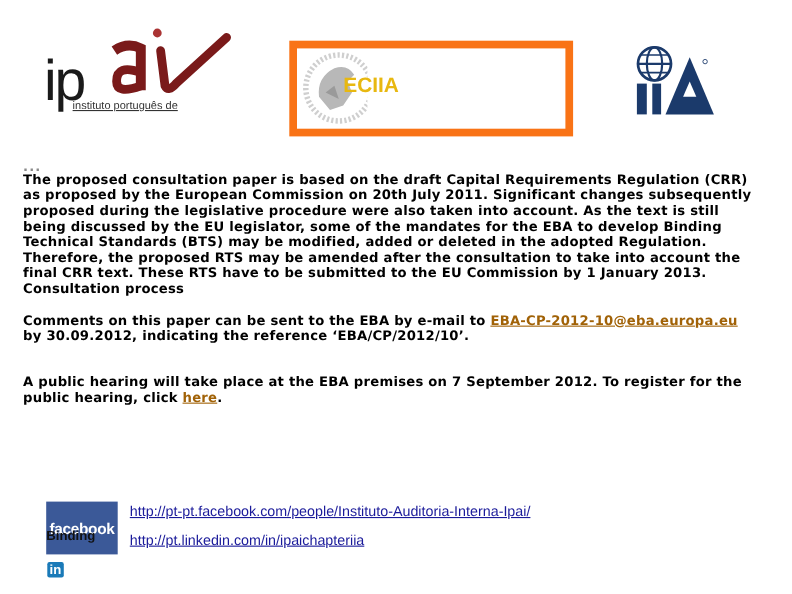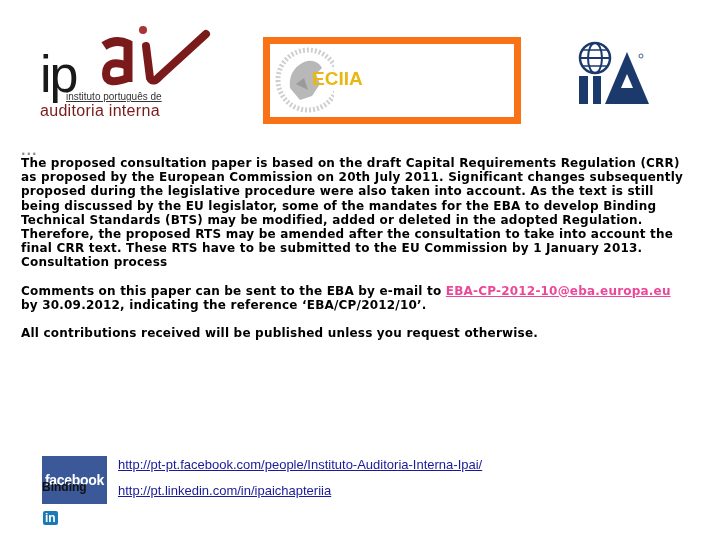--- a/index.html
+++ b/index.html
@@ -9,40 +9,39 @@
   .ipai-small { position:absolute; left:28px; top:67px; font-family:"Liberation Sans", sans-serif; font-size:10px; color:#333;text-decoration:underline; }
   .ipai-big { position:absolute; left:2px; top:78px; font-family:"Liberation Sans", sans-serif; font-size:16px; color:#7a1a1a; letter-spacing:0.3px; }
   .ipai-svg { position:absolute; left:60px; top:0; }
   .logo-eciia { position:absolute; left:263px; top:37px; width:244px; height:73px; border:7px solid #f97316; background:#fff; }
   .eciia-text { position:absolute; left:42px; top:24px; font-family:"Liberation Sans", sans-serif; font-weight:bold; font-size:19px; color:#e8b810; letter-spacing:0px; }
   .logo-iia { position:absolute; left:575px; top:40px; width:80px; height:66px; }
   .content { position:absolute; left:21px; top:146px; width:670px; font-family:"DejaVu Sans", sans-serif; font-size:12px; line-height:14.2px; font-weight:bold; letter-spacing:0.2px; }
   .ellipsis { color:#8a8a8a; font-size:12px; line-height:10px; letter-spacing:1px; }
   .p { margin:0; }
   .gap { height:14px; }
-  a.lnk { color:#ec4899; text-decoration:underline;margin-top:24px; }
+  a.lnk { color:#a16207; text-decoration:underline;margin-top:24px; }
   .social { position:absolute; left:42px; font-family:"Liberation Sans", sans-serif; font-size:12px; }
   .fb-badge { position:absolute; left:0; top:0; background:#3b5998; color:#fff; font-family:"Liberation Sans", sans-serif; font-weight:bold; font-size:14px; padding:16px 3px; height:16px; line-height:16px; letter-spacing:-0.3px; }
   .li-badge { position:absolute; left:0; top:0; font-family:"Liberation Sans", sans-serif; font-weight:bold; font-size:12px; color:#111; height:16px; line-height:16px; }
   .li-in { display:inline-block; background:#1a7ab8; color:#fff; padding:0 2px; margin-left:1px; border-radius:2px; line-height:14px;margin-top:16px; }
   .social-link { position:absolute; color:#1a1a9a; text-decoration:underline; font-family:"Liberation Sans", sans-serif; font-size:13px; white-space:nowrap; }
 </style>
 </head>
 <body>
 
 <div class="logo-ipai">
   <span class="ipai-ip">ip</span>
   <svg class="ipai-svg" width="120" height="70" viewBox="0 0 120 70">
     <path d="M6 22 Q18 14 30 20 L30 58" stroke="#7a1a1a" stroke-width="9" fill="none"></path>
     <path d="M30 42 Q8 34 8 50 Q8 62 30 54" stroke="#7a1a1a" stroke-width="8" fill="none"></path>
     <path d="M48 22 L52 54 Q55 60 62 52 L108 10" stroke="#7a1a1a" stroke-width="8" fill="none" stroke-linecap="round"></path>
     <circle cx="45" cy="6" r="4" fill="#a33"></circle>
   </svg>
   <span class="ipai-small">instituto português de</span>
-  <span class="ipai-big">auditoria interna</span>
 </div>
 
 <div class="logo-eciia">
   <svg width="60" height="73" viewBox="0 0 60 73" style="position:absolute;left:4px;top:0">
     <circle cx="34" cy="36" r="30" fill="none" stroke="#cfcfcf" stroke-width="5" stroke-dasharray="2 2"></circle>
     <path d="M16 44 Q14 26 30 18 Q42 14 48 24 L42 30 L46 40 L38 52 L26 56 Z" fill="#b8b8b8"></path>
     <path d="M22 40 L30 34 L34 46 Z" fill="#9a9a9a"></path>
   </svg>
   <span class="eciia-text">ECIIA</span>
 </div>
@@ -64,22 +63,24 @@
 
 <div class="content">
   <div class="ellipsis">...</div>
   <div class="p">The proposed consultation paper is based on the draft Capital Requirements Regulation (CRR) as proposed by the European Commission on 20th July 2011. Significant changes subsequently proposed during the legislative procedure were also taken into account. As the text is still being discussed by the EU legislator, some of the mandates for the EBA to develop Binding Technical Standards (BTS) may be modified, added or deleted in the adopted Regulation. Therefore, the proposed RTS may be amended after the consultation to take into account the final CRR text. These RTS have to be submitted to the EU Commission by 1 January 2013.</div>
   <div class="p">Consultation process</div>
   <div class="gap"></div>
   <div class="p">
     <span>Comments on this paper can be sent to the EBA by e-mail to </span><a class="lnk">EBA-CP-2012-10@eba.europa.eu</a><span> by 30.09.2012, indicating the reference ‘EBA/CP/2012/10’.</span>
   </div>
   <div class="gap"></div>
-  <div class="p">All contributions received will be published unless you request otherwise.</div>
   <div class="gap"></div>
+  <div class="p">
+    <span>A public hearing will take place at the EBA premises on 7 September 2012. To register for the public hearing, click </span><a class="lnk">here</a><span>.</span>
+  </div>
 </div>
 
 <div class="social" style="top:456px;">
   <span class="fb-badge">facebook</span>
   <a class="social-link" style="left:76px;top:1px;">http://pt-pt.facebook.com/people/Instituto-Auditoria-Interna-Ipai/</a>
 </div>
 <div class="social" style="top:479px;">
   <span class="li-badge"><span>Binding</span><span class="li-in">in</span></span>
   <a class="social-link" style="left:76px;top:4px;">http://pt.linkedin.com/in/ipaichapteriia</a>
 </div>

